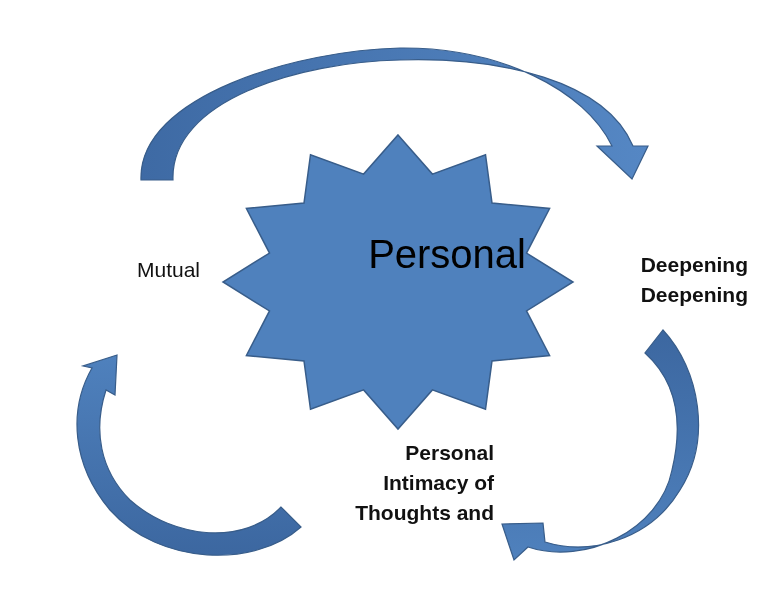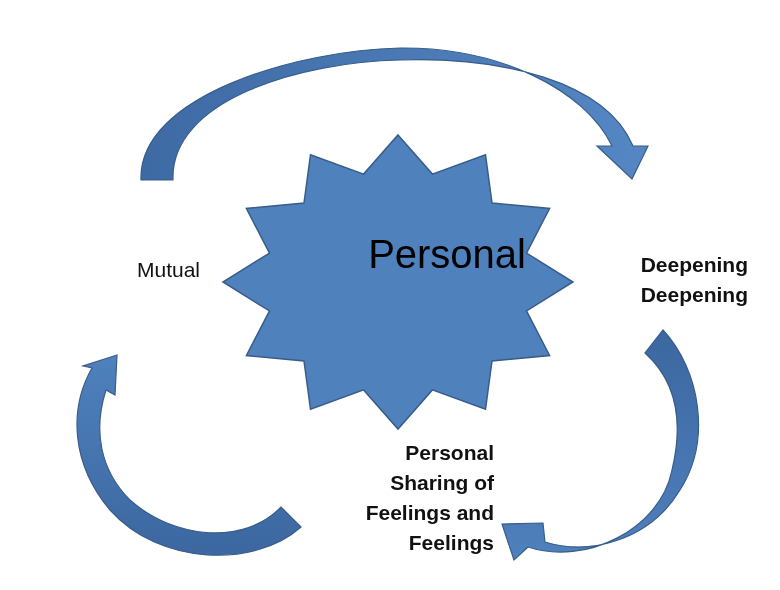--- a/index.html
+++ b/index.html
@@ -69,16 +69,15 @@
   <span>Mutual</span>
 </div>
 
 <div class="label side" style="left:572px; top:250px; width:176px;font-weight:bold;">
   <span>Deepening</span>
   <span>Deepening</span>
 </div>
 
 <div class="label side" style="left:320px; top:438px; width:174px;font-weight:bold;">
   <span>Personal</span>
-  <span>Sharing of</span>
-  <span>Feelings and</span>
-  <span>Feelings</span>
+  <span>Intimacy of</span>
+  <span>Thoughts and</span>
 </div>
 
 </body></html>

